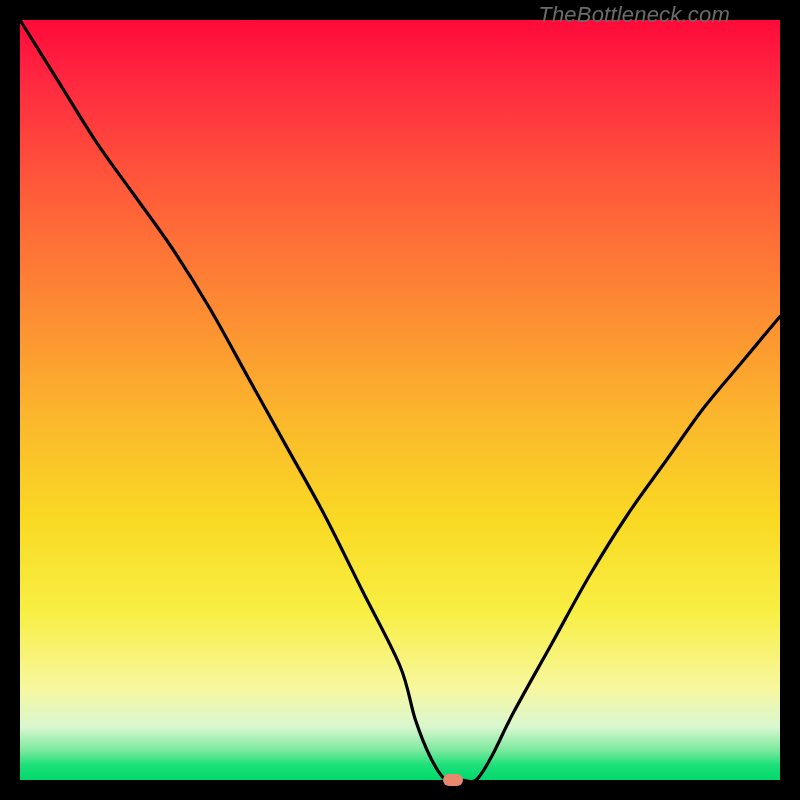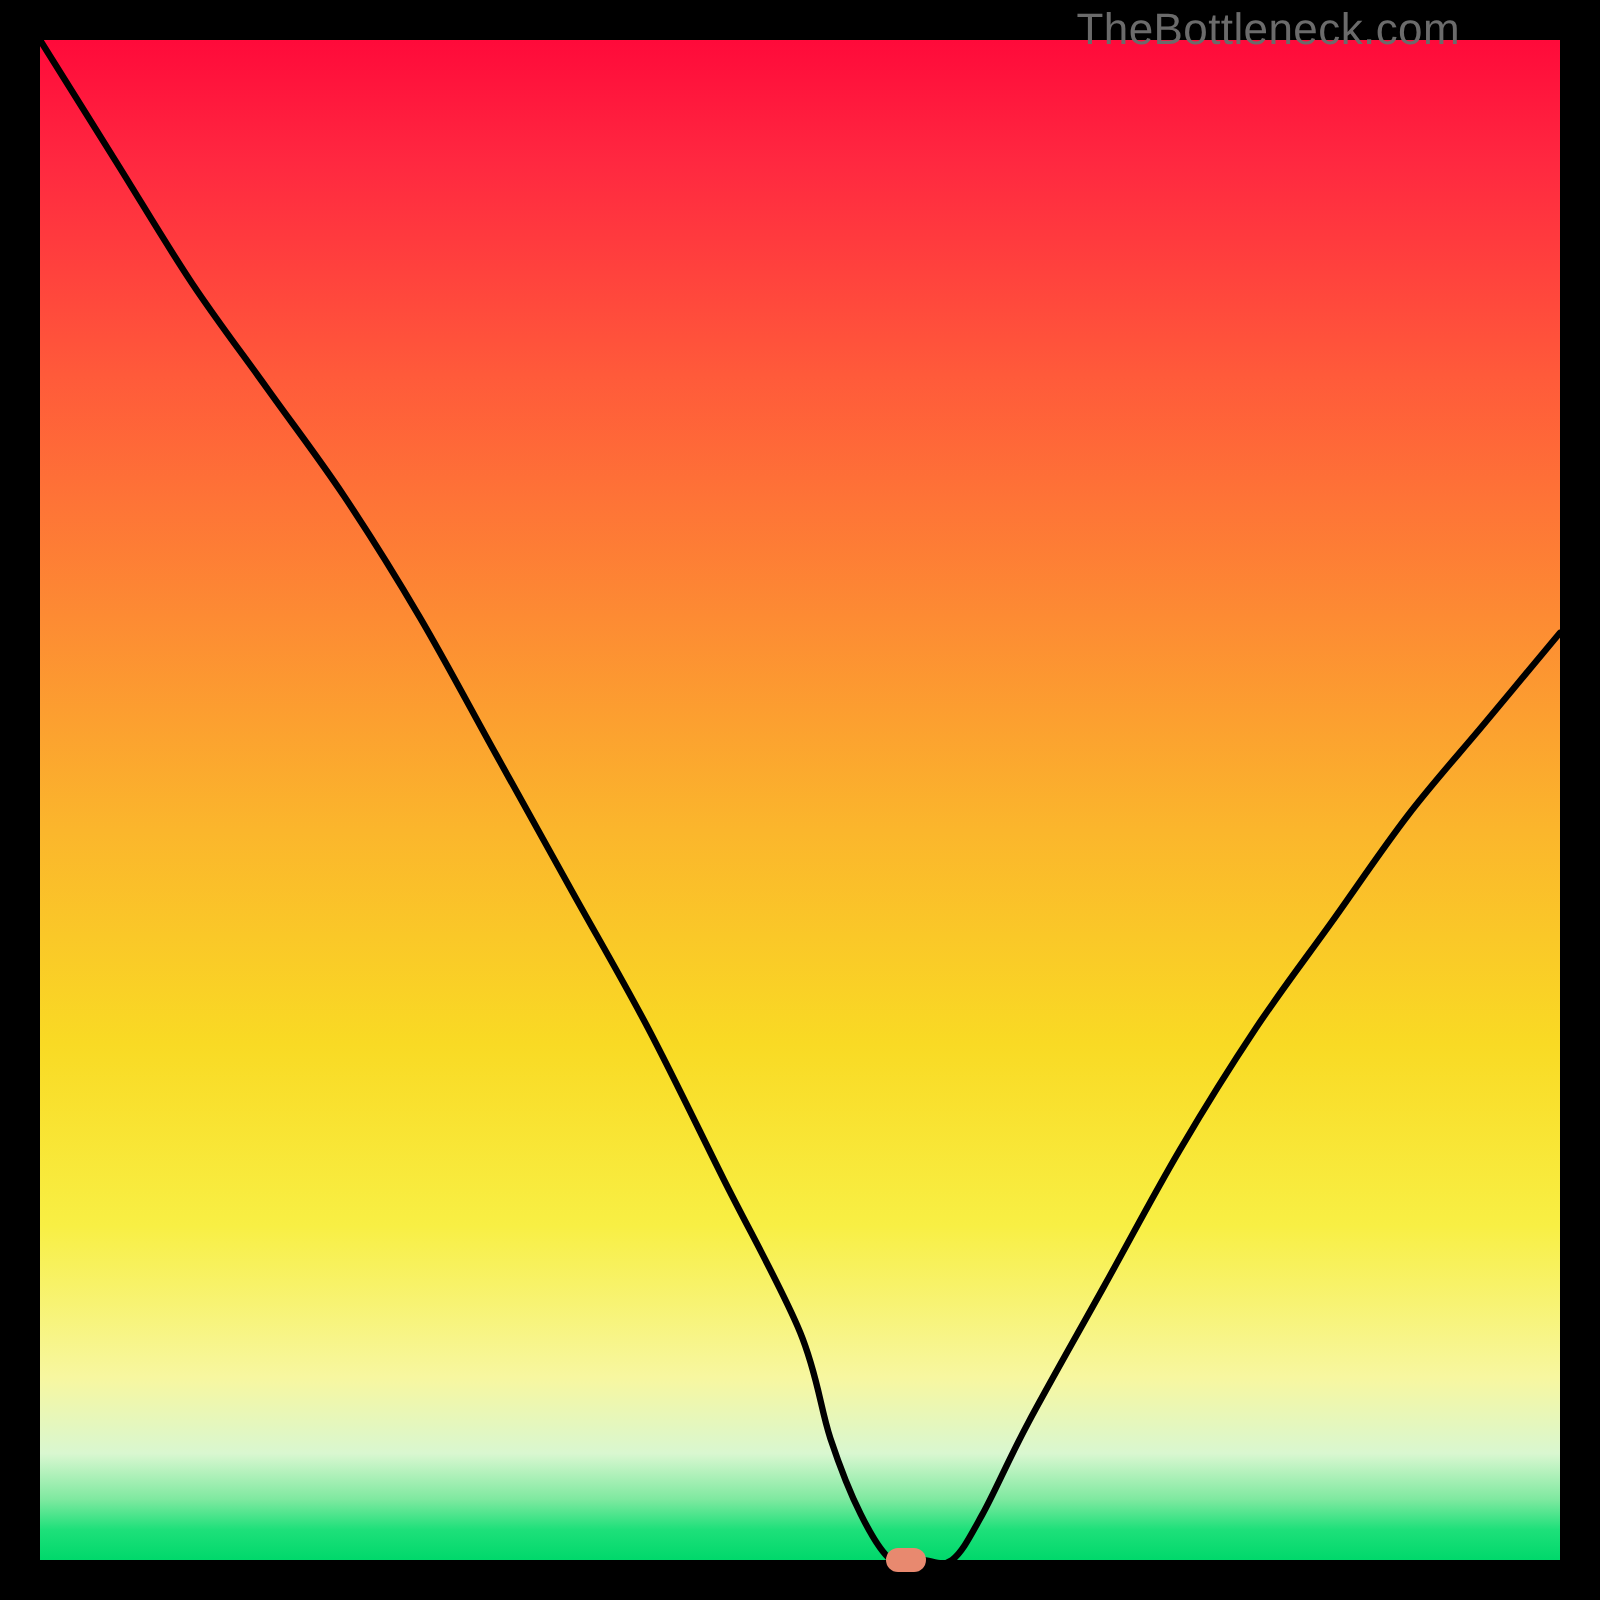--- a/index.html
+++ b/index.html
@@ -9,20 +9,21 @@
     height: 800px;
     overflow: hidden;
     background: #000;
     font-family: Arial, Helvetica, sans-serif;
   }
   .stage {
     position: relative;
     width: 740px;
     height: 800px;
     background: #000;
+    font-style: italic;
   }
   
   .plot {
     position: absolute;
     left: 20px;
     top: 20px;
     width: 760px;
     height: 760px;
     
     background: linear-gradient(

